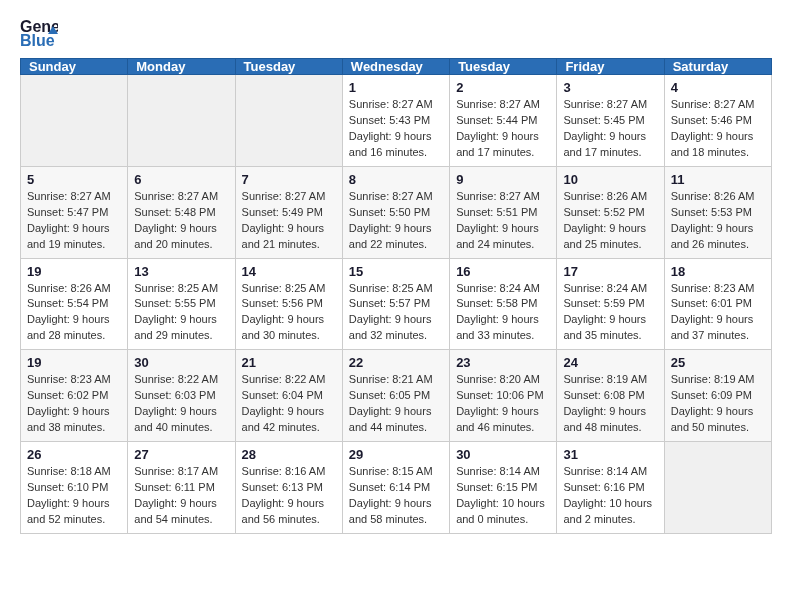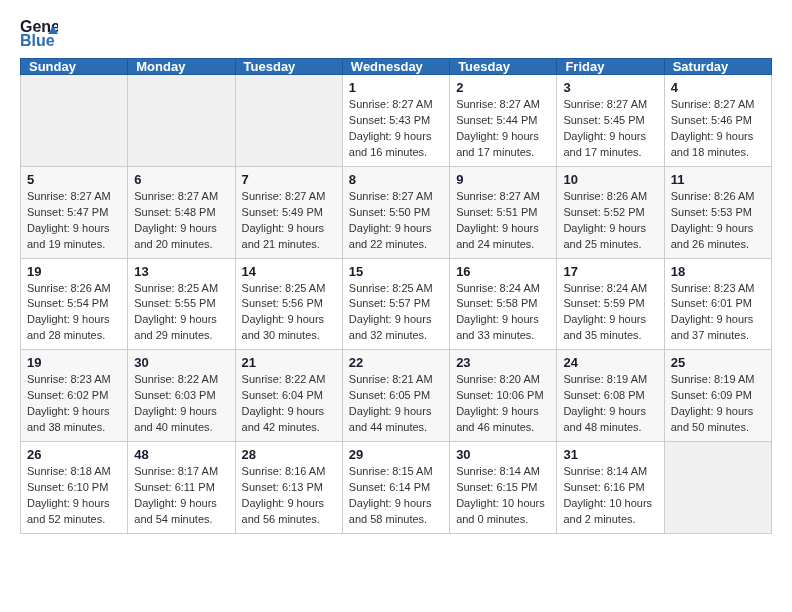--- a/index.html
+++ b/index.html
@@ -276,21 +276,21 @@
         </td>
       </tr>
       <tr>
         <td>
           <span class="day-number">26</span>
           <div class="day-info" style="white-space: pre-line;">Sunrise: 8:18 AM
 Sunset: 6:10 PM
 Daylight: 9 hours and 52 minutes.</div>
         </td>
         <td>
-          <span class="day-number">48</span>
+          <span class="day-number">27</span>
           <div class="day-info" style="white-space: pre-line;">Sunrise: 8:17 AM
 Sunset: 6:11 PM
 Daylight: 9 hours and 54 minutes.</div>
         </td>
         <td>
           <span class="day-number">28</span>
           <div class="day-info" style="white-space: pre-line;">Sunrise: 8:16 AM
 Sunset: 6:13 PM
 Daylight: 9 hours and 56 minutes.</div>
         </td>

